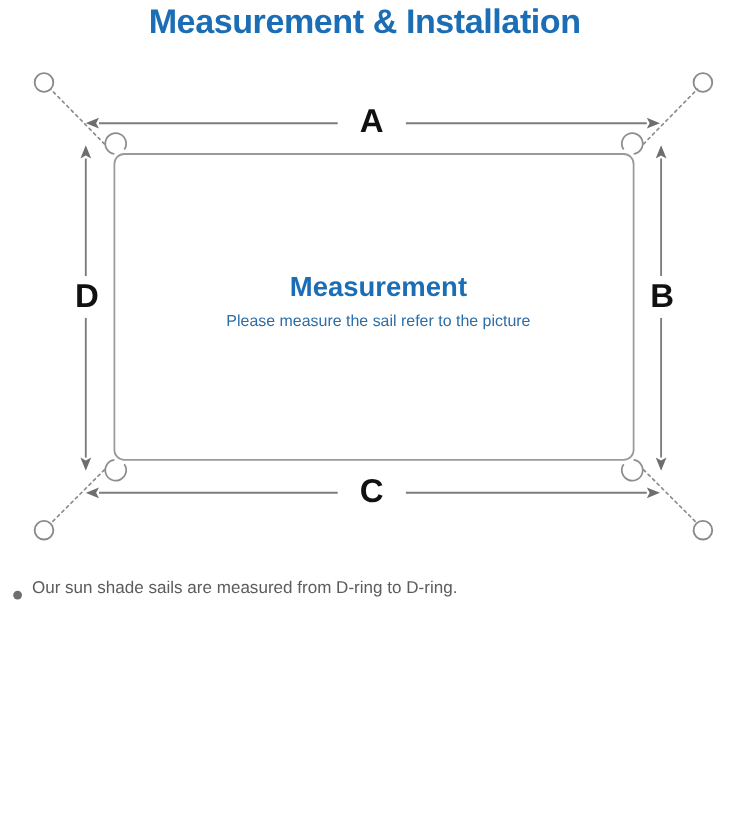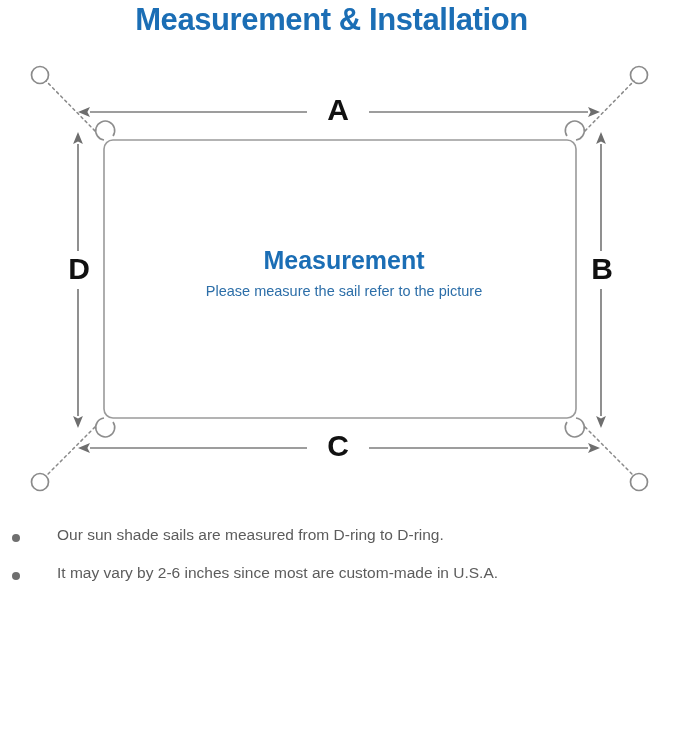--- a/index.html
+++ b/index.html
@@ -41,24 +41,23 @@
     position: absolute;
     left: 0;
     top: 524px;
     width: 679px;
     list-style: none;
     margin: 0;
     padding: 0;
   }
   .note-item {
     display: flex;
-    align-items: center;
+    align-items: flex-end;
     margin: 0 0 17px 0;
     padding: 0 14px 0 12px;
-    gap: 28px;
   }
   .note-bullet {
     flex: 0 0 auto;
     width: 8px;
     height: 8px;
     border-radius: 50%;
     background: #6f6f6f;
     margin: 7px 9px 0 0;
   }
   .note-text {
@@ -183,17 +182,13 @@
     <text class="center-title" x="344" y="225">Measurement</text>
     <text class="center-sub" x="344" y="252">Please measure the sail refer to the picture</text>
   </svg>
 </div>
 
 <ul id="notes-list">
   <li class="note-item">
     <span class="note-bullet"></span>
     <span class="note-text">Our sun shade sails are measured from D-ring to D-ring.</span>
   </li>
-  <li class="note-item">
-    <span class="note-bullet"></span>
-    <span class="note-text">It may vary by 2-6 inches since most are custom-made in U.S.A.</span>
-  </li>
 </ul>
 
 </body></html>

